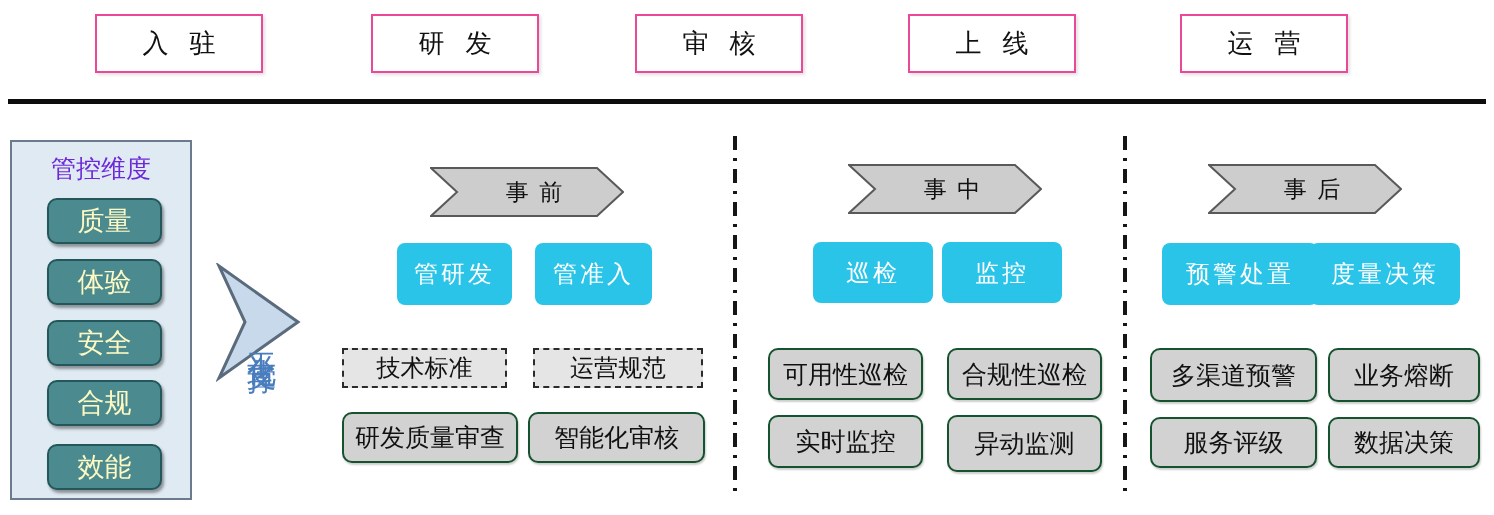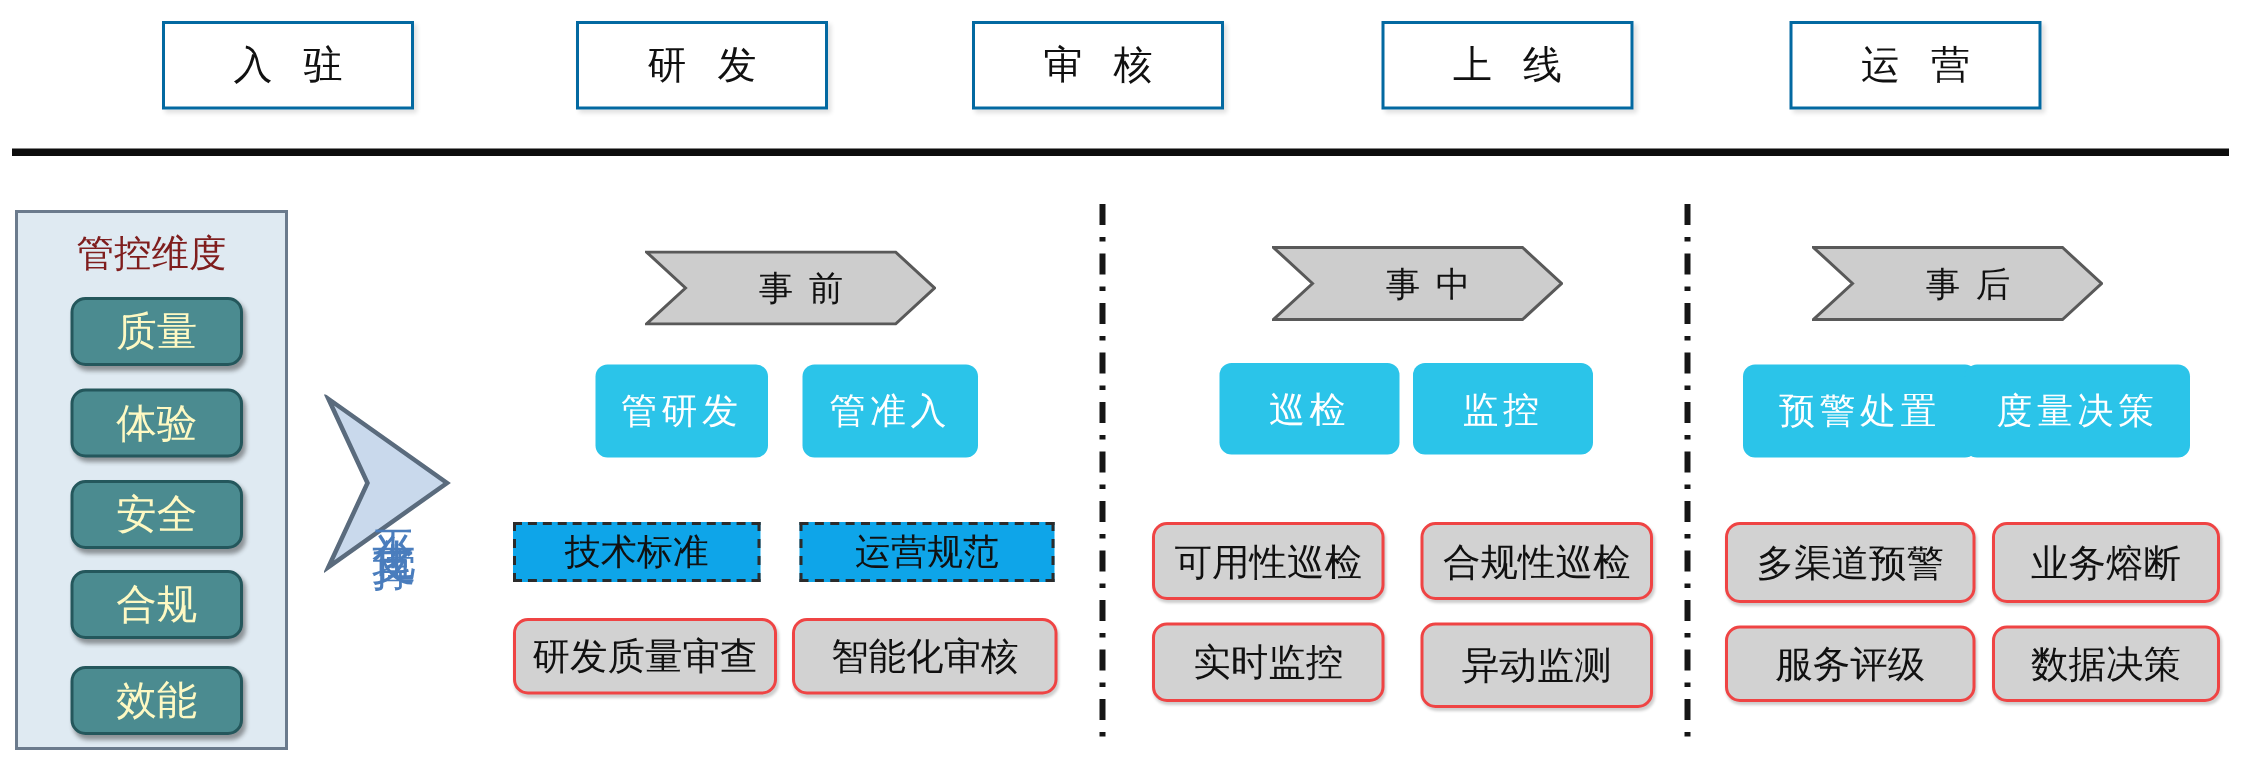--- a/index.html
+++ b/index.html
@@ -3,36 +3,36 @@
 <meta charset="utf-8">
 <style>
   html,body{margin:0;padding:0;background:#ffffff;}
   #canvas{
     position:relative;width:1494px;height:515px;background:#ffffff;
     font-family:"Liberation Serif",serif;color:#111;overflow:hidden;
   }
   
   .phase-box{
     position:absolute;top:14px;width:168px;height:59px;background:#ffffff;
-    border:2px solid #0369a1;box-sizing:border-box;
+    border:2px solid #ec4899;box-sizing:border-box;
     display:flex;align-items:center;justify-content:center;
-    font-size:26px;box-shadow:2px 2px 3px rgba(0,0,0,.12);margin-left:13px;
+    font-size:26px;box-shadow:2px 2px 3px rgba(0,0,0,.12);
   }
   .ls-wide{letter-spacing:.8em;margin-right:-.8em;}
   .ls-mid{letter-spacing:.45em;margin-right:-.45em;}
   
   .top-line{position:absolute;left:8px;top:99px;width:1478px;height:5px;background:#0d0d0d;}
   
   .panel{
     position:absolute;left:10px;top:140px;width:182px;height:360px;
     background:#dfeaf2;border:2px solid #6b7b8d;box-sizing:border-box;
   }
   .panel-title{
     position:absolute;left:0;top:10px;width:100%;text-align:center;
-    color:#7f1d1d;font-size:25px;
+    color:#6d28d9;font-size:25px;
   }
   .ctl-item{
     position:absolute;left:35px;width:115px;height:46px;background:#4b8b90;
     border:2px solid #24575c;border-radius:10px;box-sizing:border-box;
     display:flex;align-items:center;justify-content:center;color:#fef9c3;font-size:27px;
     box-shadow:2px 3px 3px rgba(40,40,40,.45);
   }
   
   .support-svg{position:absolute;left:216px;top:263px;}
   .support-label{
@@ -48,26 +48,26 @@
     padding-left:14px;font-size:23px;
   }
   
   .cyan-btn{
     position:absolute;background:#2bc4e9;border-radius:8px;
     display:flex;align-items:center;justify-content:center;color:#ffffff;
     font-size:24px;letter-spacing:3px;
   }
   
   .dash-box{
-    position:absolute;background:#0ea5e9;border:2px dashed #2b2b2b;box-sizing:border-box;
+    position:absolute;background:#e5e5e5;border:2px dashed #2b2b2b;box-sizing:border-box;
     display:flex;align-items:center;justify-content:center;font-size:24px;
   }
   
   .gray-box{
-    position:absolute;background:#d2d2d2;border:2px solid #ef4444;border-radius:10px;
+    position:absolute;background:#d2d2d2;border:2px solid #14532d;border-radius:10px;
     box-sizing:border-box;display:flex;align-items:center;justify-content:center;
     font-size:25px;box-shadow:1px 2px 2px rgba(0,0,0,.2);
   }
   .sep{position:absolute;top:136px;height:356px;width:8px;}
 </style>
 </head>
 <body>
 
 <div id="canvas">
 

